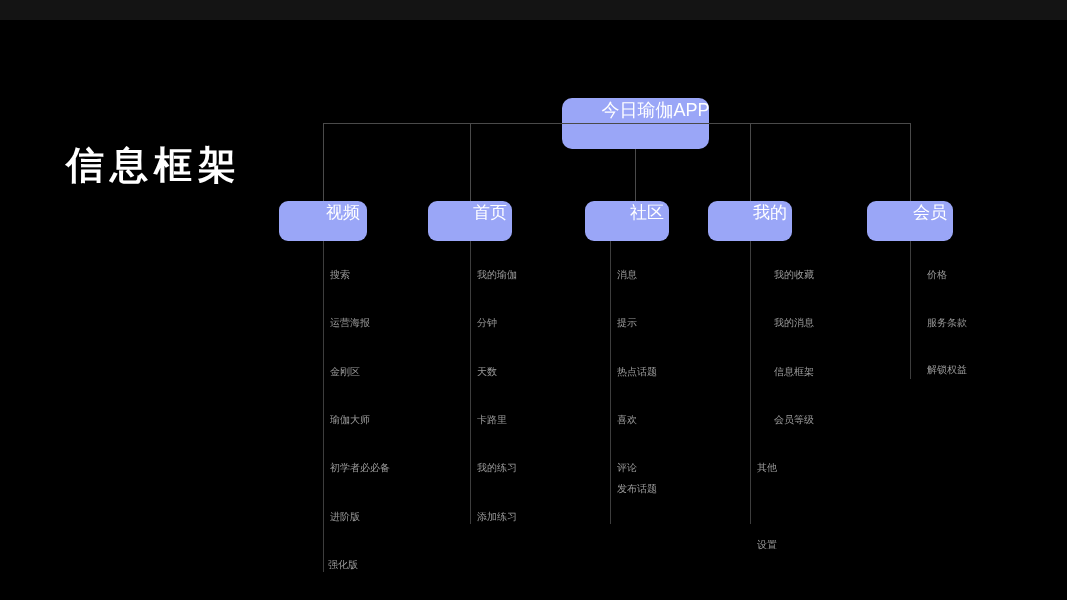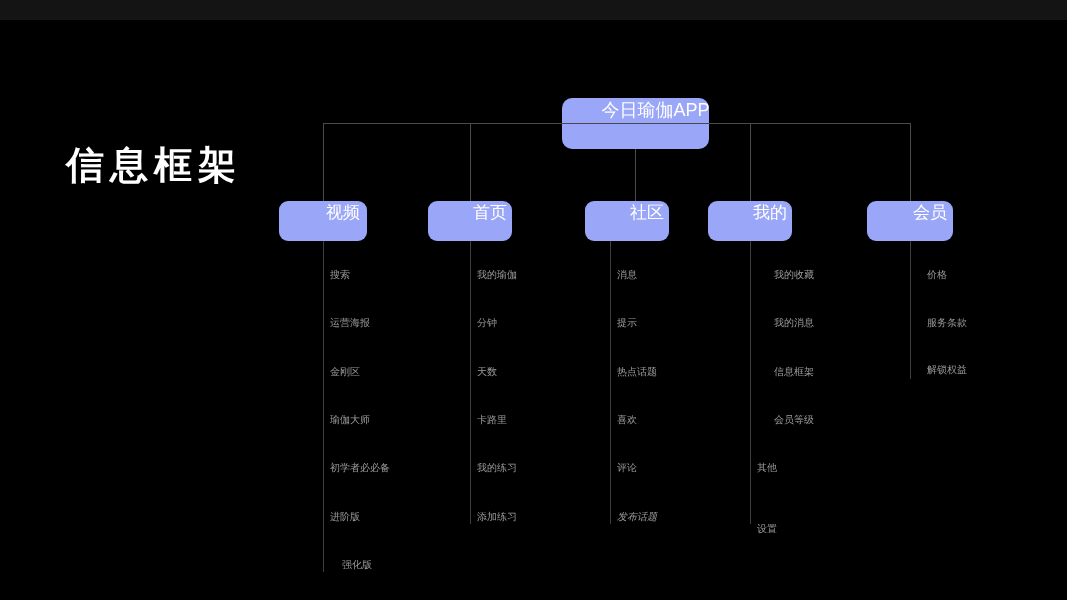--- a/index.html
+++ b/index.html
@@ -95,53 +95,53 @@
       <div class="conn v" style="left: 323px; top: 103px; height: 78px;"></div>
       <div class="node" style="left: 279px; top: 181px; width: 88px; height: 40px;">
         <span>视频</span>
       </div>
       <div class="leaf" style="left: 330px; top: 250px;">搜索</div>
       <div class="leaf" style="left: 330px; top: 298.3px;">运营海报</div>
       <div class="leaf" style="left: 330px; top: 346.6px;">金刚区</div>
       <div class="leaf" style="left: 330px; top: 394.9px;">瑜伽大师</div>
       <div class="leaf" style="left: 330px; top: 443.2px;">初学者必必备</div>
       <div class="leaf" style="left: 330px; top: 491.5px;">进阶版</div>
-      <div class="leaf" style="left: 342px; top: 539.8px;">强化版</div>
+      <div class="leaf" style="left: 328px; top: 539.8px;">强化版</div>
       <div class="spine" style="left: 323px; top: 221px; height: 330.8px;"></div>
       <div class="conn v" style="left: 470px; top: 103px; height: 78px;"></div>
       <div class="node" style="left: 428px; top: 181px; width: 84px; height: 40px;">
         <span>首页</span>
       </div>
       <div class="leaf" style="left: 477px; top: 250px; text-align: center;">我的瑜伽</div>
       <div class="leaf" style="left: 477px; top: 298px;">分钟</div>
       <div class="leaf" style="left: 477px; top: 346.6px;">天数</div>
       <div class="leaf" style="left: 477px; top: 394.9px;">卡路里</div>
       <div class="leaf" style="left: 477px; top: 443.2px;">我的练习</div>
       <div class="leaf" style="left: 477px; top: 491.5px;">添加练习</div>
       <div class="spine" style="left: 470px; top: 221px; height: 282.5px;"></div>
       <div class="node" style="left: 585px; top: 181px; width: 84px; height: 40px;">
         <span>社区</span>
       </div>
       <div class="leaf" style="left: 617px; top: 250px;">消息</div>
       <div class="leaf" style="left: 617px; top: 298.3px;">提示</div>
       <div class="leaf" style="left: 617px; top: 346.6px;">热点话题</div>
       <div class="leaf" style="left: 617px; top: 394.9px;">喜欢</div>
       <div class="leaf" style="left: 617px; top: 443.2px;">评论</div>
-      <div class="leaf" style="left: 617px; top: 492px; font-style: italic;">发布话题</div>
+      <div class="leaf" style="left: 617px; top: 464px;">发布话题</div>
       <div class="spine" style="left: 610px; top: 221px; height: 282.5px;"></div>
       <div class="conn v" style="left: 750px; top: 103px; height: 78px;"></div>
       <div class="node" style="left: 708px; top: 181px; width: 84px; height: 40px;">
         <span>我的</span>
       </div>
       <div class="leaf" style="left: 774px; top: 250px;">我的收藏</div>
       <div class="leaf" style="left: 774px; top: 298.3px;">我的消息</div>
       <div class="leaf" style="left: 774px; top: 346.6px;">信息框架</div>
       <div class="leaf" style="left: 774px; top: 394.9px;">会员等级</div>
       <div class="leaf" style="left: 757px; top: 443.2px;">其他</div>
-      <div class="leaf" style="left: 757px; top: 504px; text-align: center;">设置</div>
+      <div class="leaf" style="left: 757px; top: 520px; text-align: center;">设置</div>
       <div class="spine" style="left: 750px; top: 221px; height: 282.5px;"></div>
       <div class="conn v" style="left: 910px; top: 103px; height: 78px;"></div>
       <div class="node" style="left: 867px; top: 181px; width: 86px; height: 40px;">
         <span>会员</span>
       </div>
       <div class="leaf" style="left: 927px; top: 250px;">价格</div>
       <div class="leaf" style="left: 927px; top: 298.3px;">服务条款</div>
       <div class="leaf" style="left: 927px; top: 345px;">解锁权益</div>
       <div class="spine" style="left: 910px; top: 221px; height: 137.6px;"></div>
     </div>

